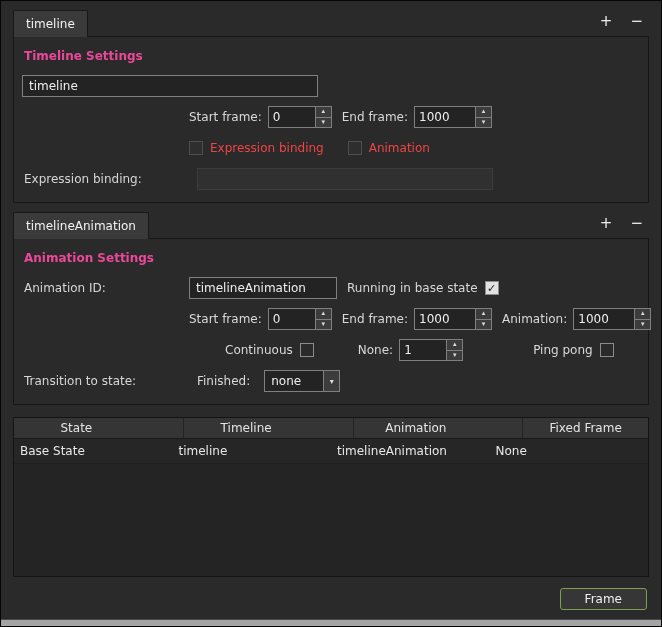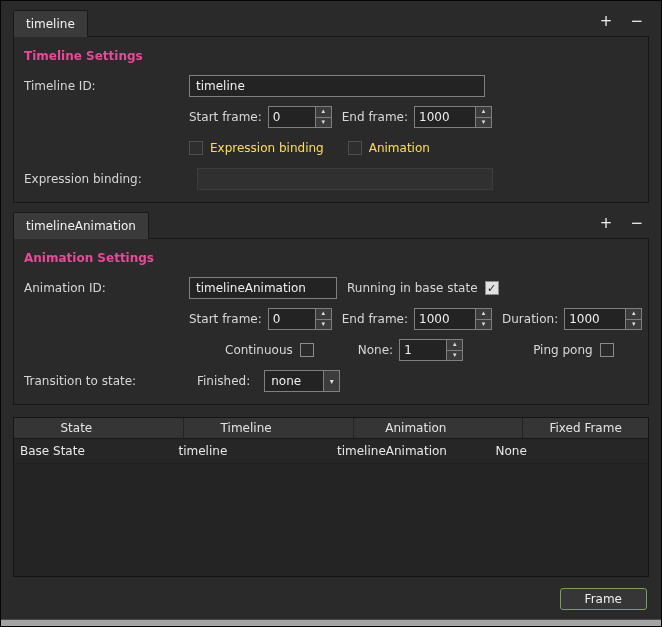--- a/index.html
+++ b/index.html
@@ -60,21 +60,21 @@
   .checkbox {
     width:14px; height:14px; flex:none;
     border:1px solid #8c8c8c; background:#2a2a2a;
     display:inline-flex; align-items:center; justify-content:center;
     font-size:11px; line-height:1; color:#1d1d1d; cursor:pointer; user-select:none;
   }
   .checkbox.checked { background:#e2e2e2; }
   .checkbox.disabled { border-color:#4e4e4e; background:#2e2e2e; cursor:default; }
   .cb-label { margin-left:7px; }
   .cb-label-before { margin-right:7px; }
-  .cb-label.disabled-text { color:#fde047; }
+  .cb-label.disabled-text { color:#ef4444; }
 
   .dropdown {
     display:inline-flex; align-items:center; justify-content:space-between;
     width:76px; height:22px; border:1px solid #7f7f7f; background:#232323;
     padding-left:6px; cursor:pointer; flex:none;
   }
   .dropdown-value { color:#eeeeee; }
   .dropdown-arrow {
     width:16px; height:100%; display:flex; align-items:center; justify-content:center;
     font-size:8px; color:#dddddd; background:#3c3c3c; border-left:1px solid #7f7f7f;
@@ -113,21 +113,20 @@
         <div class="tab">timeline</div>
         <div class="tab-actions">
           <span class="tab-action">+</span>
           <span class="tab-action">−</span>
         </div>
       </div>
       <div class="section-body">
         <div class="heading">Timeline Settings</div>
 
         <div class="form-row">
-          <div class="label-col">Timeline ID:</div>
           <input class="text-input wide" value="timeline" style="">
         </div>
 
         <div class="form-row">
           <div class="indent"></div>
           <span class="inline-label">Start frame:</span>
           <div class="spinbox">
             <input class="spin-value" value="0" style="">
             <div class="spin-buttons">
               <div class="spin-btn">▴</div>
@@ -194,21 +193,21 @@
             </div>
           </div>
           <span class="inline-label" style="margin-left:10px">End frame:</span>
           <div class="spinbox">
             <input class="spin-value md" value="1000" style="">
             <div class="spin-buttons">
               <div class="spin-btn">▴</div>
               <div class="spin-btn">▾</div>
             </div>
           </div>
-          <span class="inline-label" style="margin-left:10px">Duration:</span>
+          <span class="inline-label" style="margin-left:10px">Animation:</span>
           <div class="spinbox">
             <input class="spin-value md" value="1000" style="">
             <div class="spin-buttons">
               <div class="spin-btn">▴</div>
               <div class="spin-btn">▾</div>
             </div>
           </div>
         </div>
 
         <div class="form-row">

